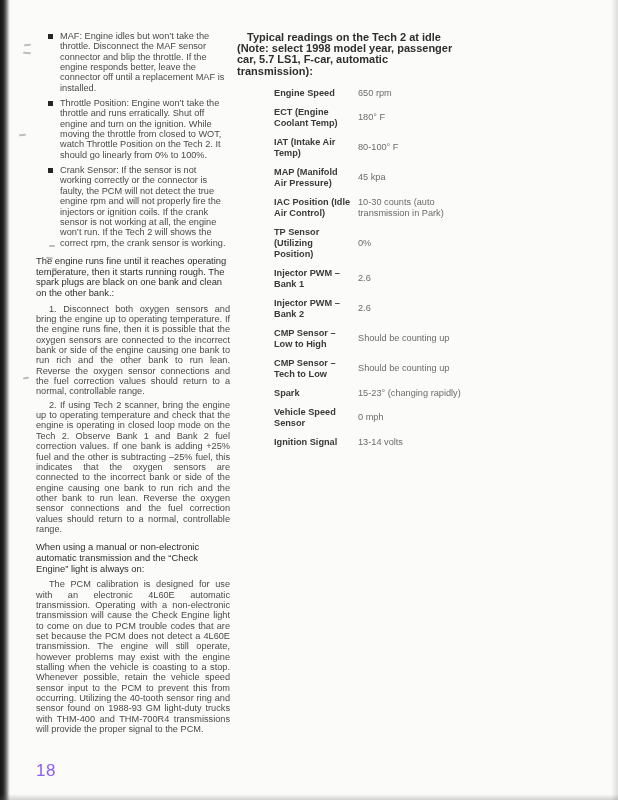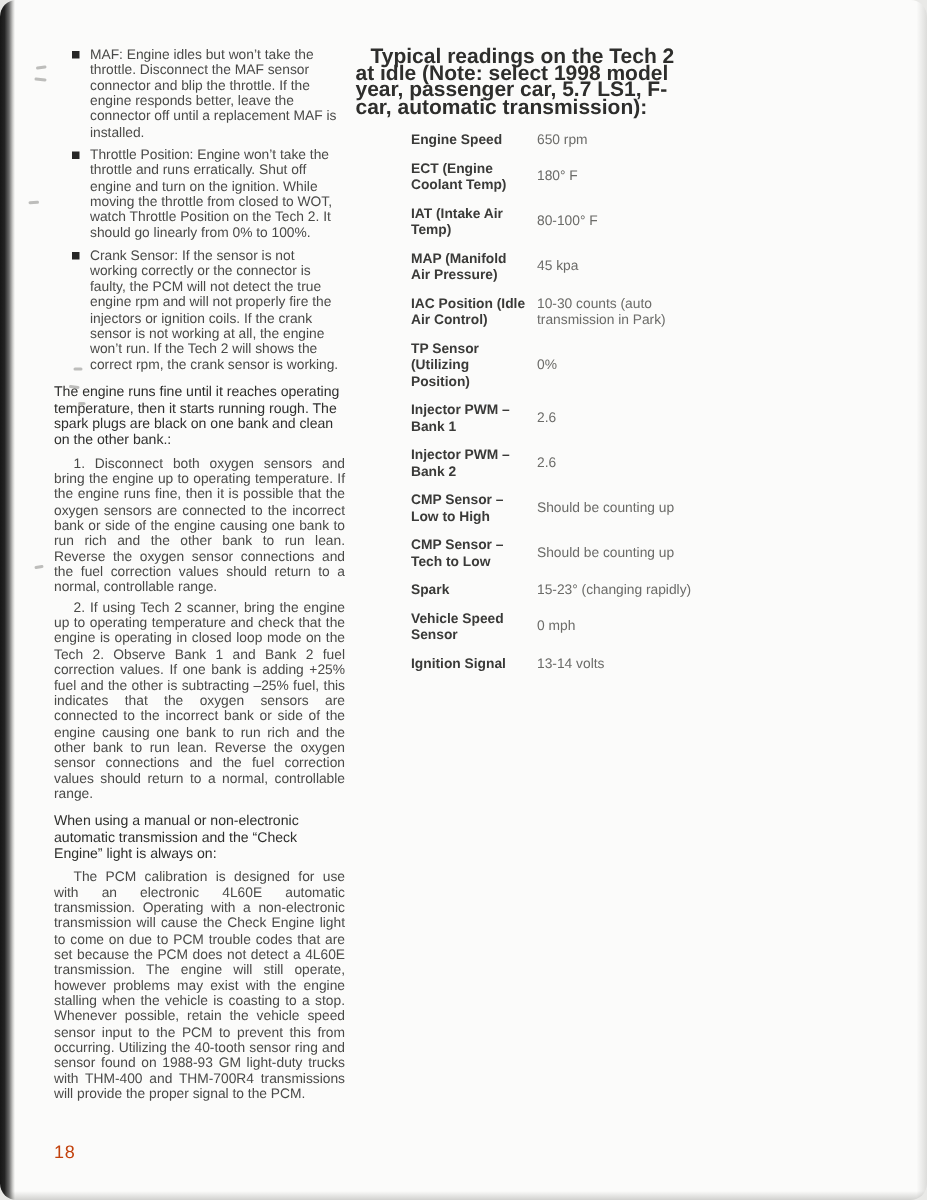--- a/index.html
+++ b/index.html
@@ -2,21 +2,20 @@
 <html><head>
 <meta charset="utf-8">
 <style>
   html, body { margin:0; padding:0; background:#e9e9e7; }
   .page {
     position:relative;
     width:618px; height:800px;
     background:#fbfbfa;
     overflow:hidden;
     font-family:"Liberation Sans", sans-serif;
-    border-radius:11px;
     -webkit-font-smoothing:antialiased;
   }
   
   .scan-edge-left {
     position:absolute; left:0; top:0; width:10px; height:100%;
     background:linear-gradient(to right,#161616 0,#242424 30%,#6a6a6a 60%,#cfcfcd 85%,rgba(250,250,249,0) 100%);
   }
   .scan-edge-right {
     position:absolute; right:0; top:0; width:7px; height:100%;
     background:linear-gradient(to left, rgba(110,110,105,0.22), rgba(110,110,105,0));
@@ -49,30 +48,30 @@
   .col-left p.body {
     margin:0 0 3px 0; text-align:justify; text-indent:13px;
   }
 
   
   .col-right {
     position:absolute; left:237px; top:32px; width:224px;
     color:#4a4a48; font-size:9.2px;
   }
   .tbl-heading {
-    font-weight:bold; color:#2e2e2c; font-size:14px; line-height:11.2px;
+    font-weight:bold; color:#2e2e2c; font-size:11px; line-height:11.2px;
     margin:0 0 11px 0; text-indent:10px; text-align:left;
   }
   .spec-row { display:flex; align-items:center; margin-bottom:8px;padding-left:37px; }
   .spec-label { flex:0 0 78px; font-weight:bold; color:#3a3a38; line-height:11px; }
   .spec-value { flex:0 0 106px; color:#6b6b68; line-height:11px; margin-left:6px; }
 
   .page-number {
     position:absolute; left:36px; top:761px;
-    font-size:12px; color:#c2410c; letter-spacing:0.5px;
+    font-size:17px; color:#8b5cf6; letter-spacing:0.5px;
   }
 </style>
 </head>
 <body>
 
 <div class="page">
 
   <div class="scan-edge-left"></div>
   <div class="scan-edge-right"></div>
   <div class="scan-edge-bottom"></div>

